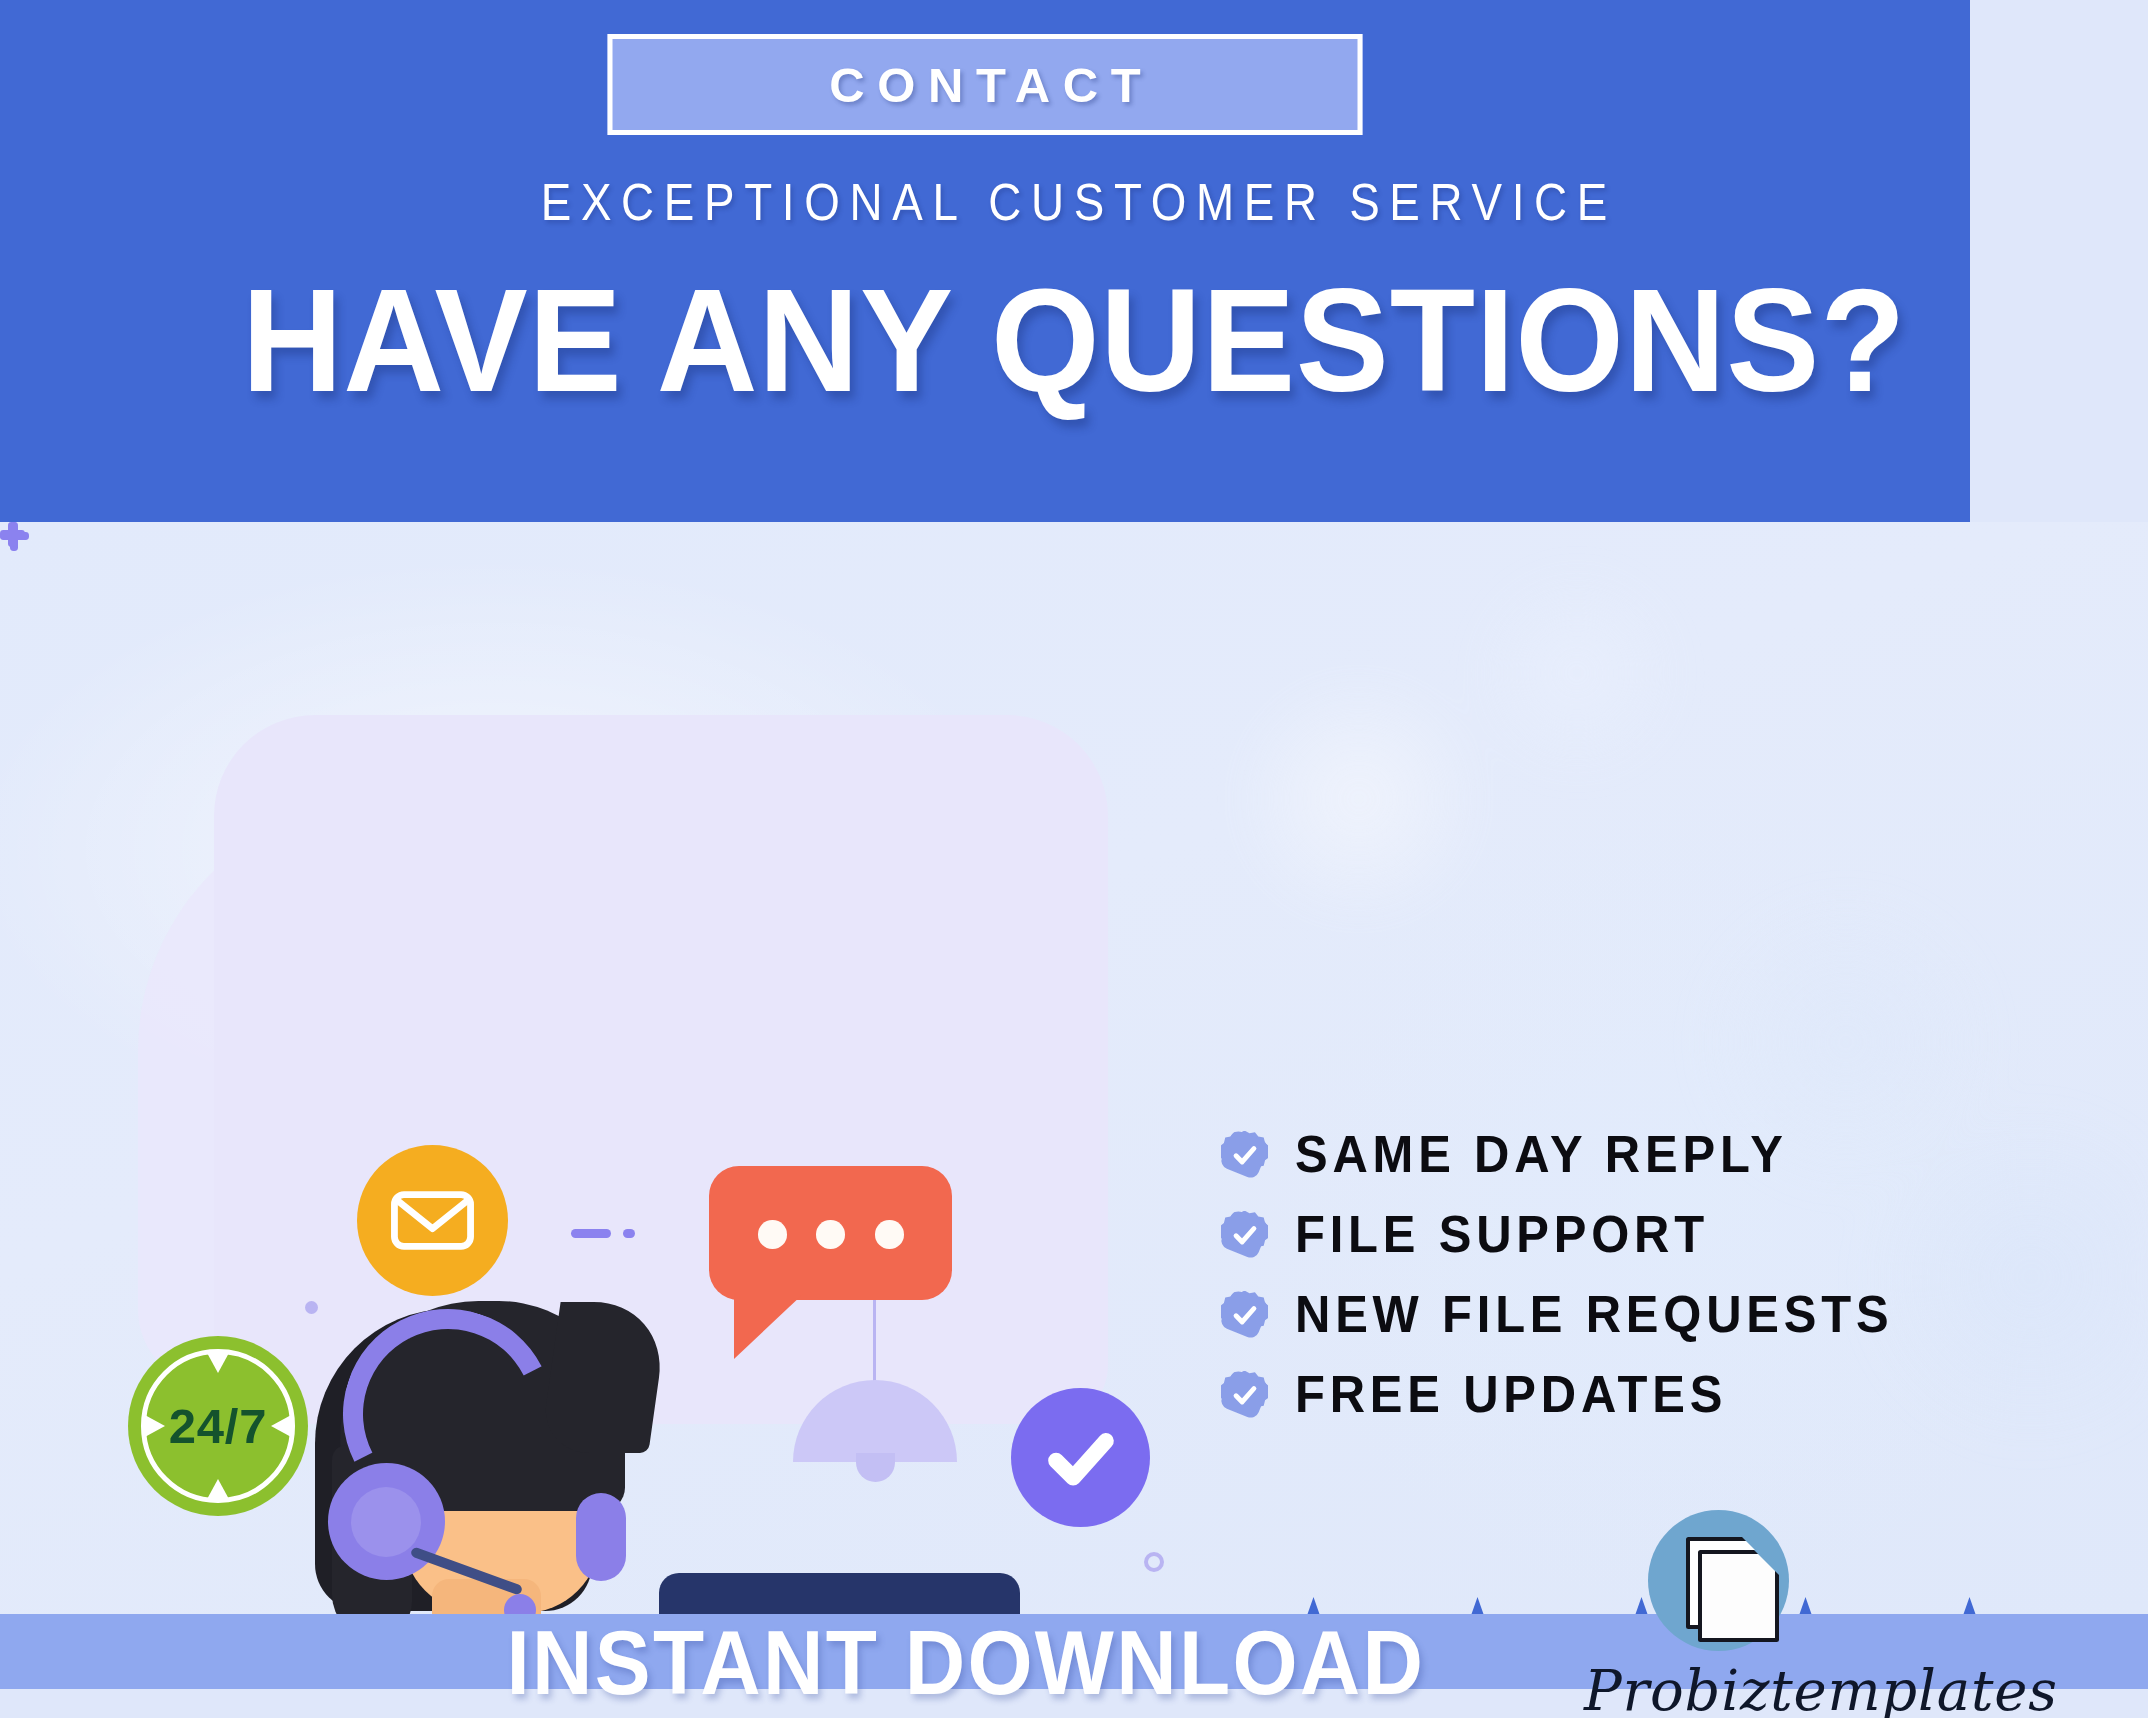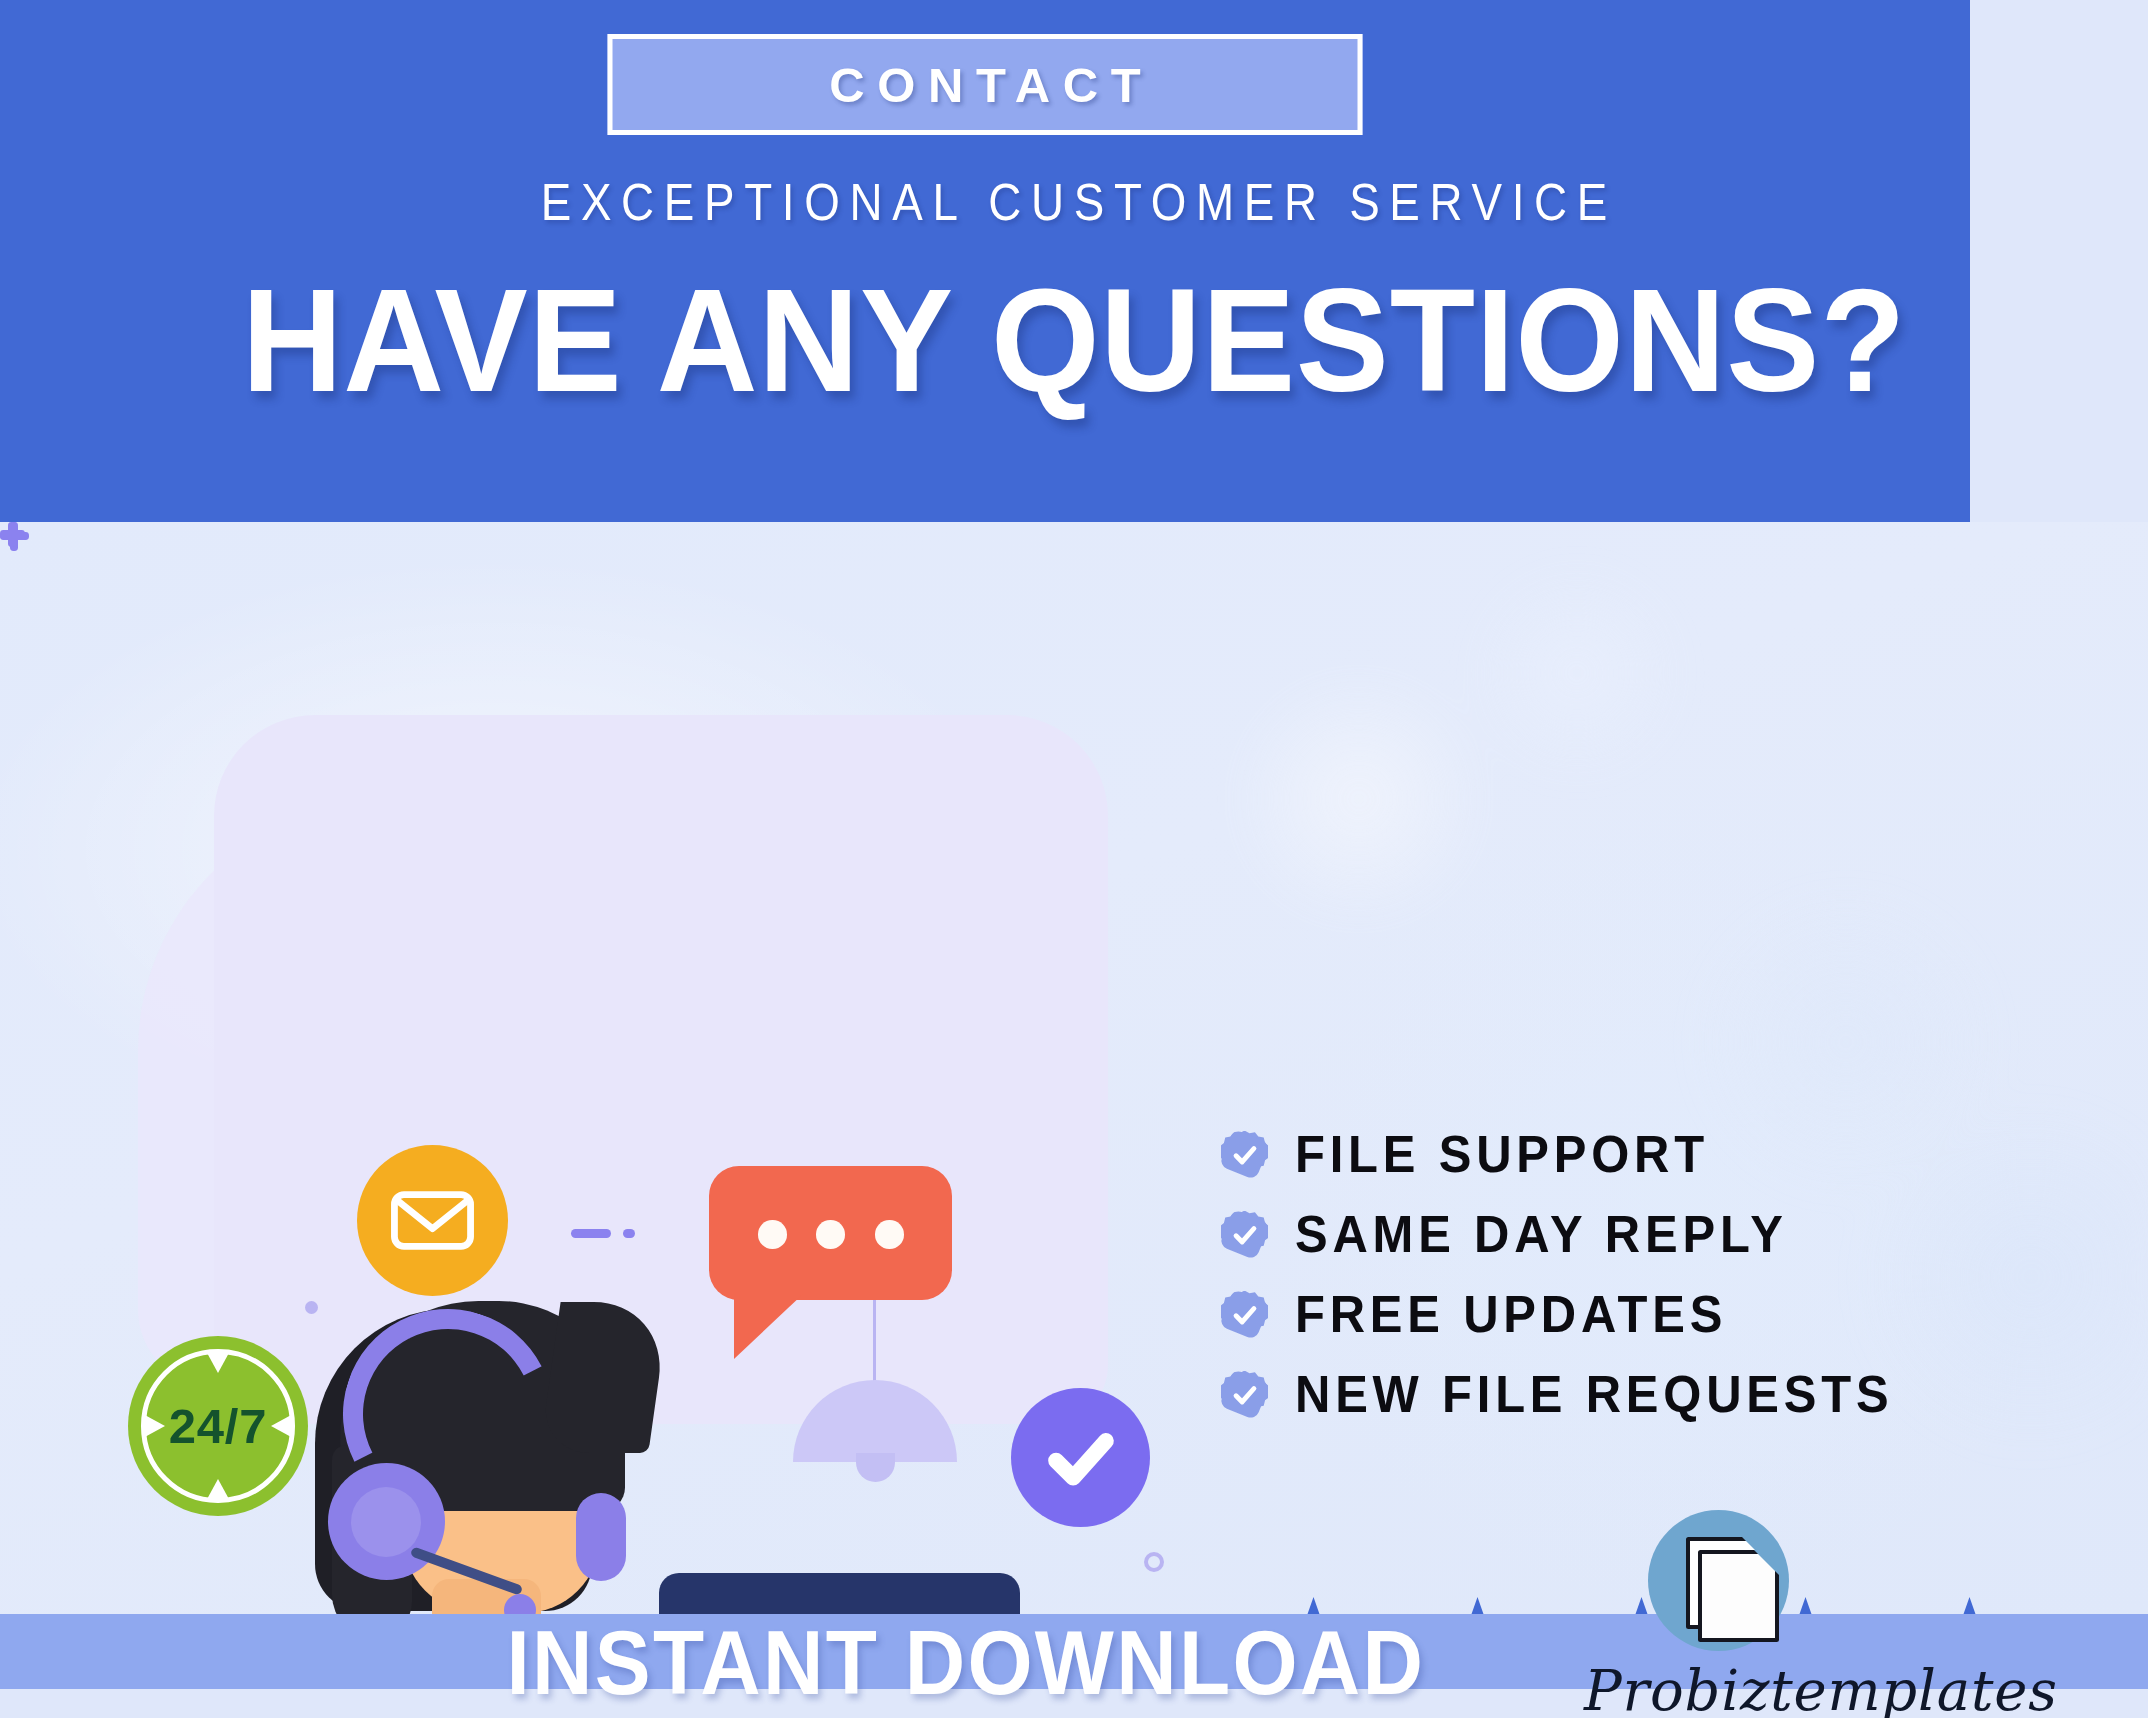--- a/index.html
+++ b/index.html
@@ -445,54 +445,54 @@
     <div class="features">
 
       <div class="feature-row">
         <div class="badge">
           <div class="scallop"></div>
             <div class="scallop2"></div>
           <svg viewBox="0 0 34 32" aria-hidden="true">
             <path d="M6 17 L13.5 24.5 L28 8" fill="none" stroke="#ffffff" stroke-width="6" stroke-linecap="round" stroke-linejoin="round"></path>
           </svg>
         </div>
-        <div class="feature-label">FILE SUPPORT</div>
+        <div class="feature-label">SAME DAY REPLY</div>
       </div>
 
       <div class="feature-row">
         <div class="badge">
           <div class="scallop"></div>
             <div class="scallop2"></div>
           <svg viewBox="0 0 34 32" aria-hidden="true">
             <path d="M6 17 L13.5 24.5 L28 8" fill="none" stroke="#ffffff" stroke-width="6" stroke-linecap="round" stroke-linejoin="round"></path>
           </svg>
         </div>
-        <div class="feature-label">SAME DAY REPLY</div>
+        <div class="feature-label">FILE SUPPORT</div>
       </div>
 
       <div class="feature-row">
         <div class="badge">
           <div class="scallop"></div>
             <div class="scallop2"></div>
           <svg viewBox="0 0 34 32" aria-hidden="true">
             <path d="M6 17 L13.5 24.5 L28 8" fill="none" stroke="#ffffff" stroke-width="6" stroke-linecap="round" stroke-linejoin="round"></path>
           </svg>
         </div>
-        <div class="feature-label">FREE UPDATES</div>
+        <div class="feature-label">NEW FILE REQUESTS</div>
       </div>
 
       <div class="feature-row">
         <div class="badge">
           <div class="scallop"></div>
             <div class="scallop2"></div>
           <svg viewBox="0 0 34 32" aria-hidden="true">
             <path d="M6 17 L13.5 24.5 L28 8" fill="none" stroke="#ffffff" stroke-width="6" stroke-linecap="round" stroke-linejoin="round"></path>
           </svg>
         </div>
-        <div class="feature-label">NEW FILE REQUESTS</div>
+        <div class="feature-label">FREE UPDATES</div>
       </div>
     </div>
 
     <div class="stars">
       <div class="star">
         <svg viewBox="0 0 100 96" aria-hidden="true">
             <polygon points="50,2 61.8,35.8 97.6,35.8 68.6,56.6 80.4,90.4 50,69.6 19.6,90.4 31.4,56.6 2.4,35.8 38.2,35.8" fill="#4169d4"></polygon>
           </svg>
       </div>
       <div class="star">

